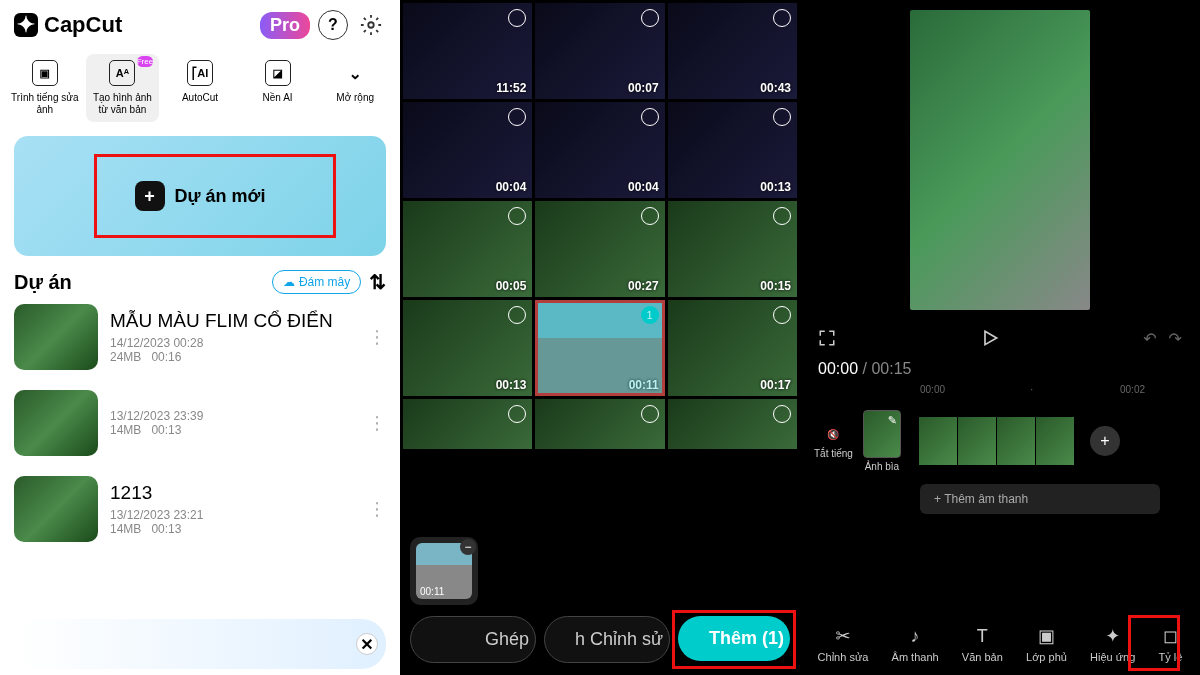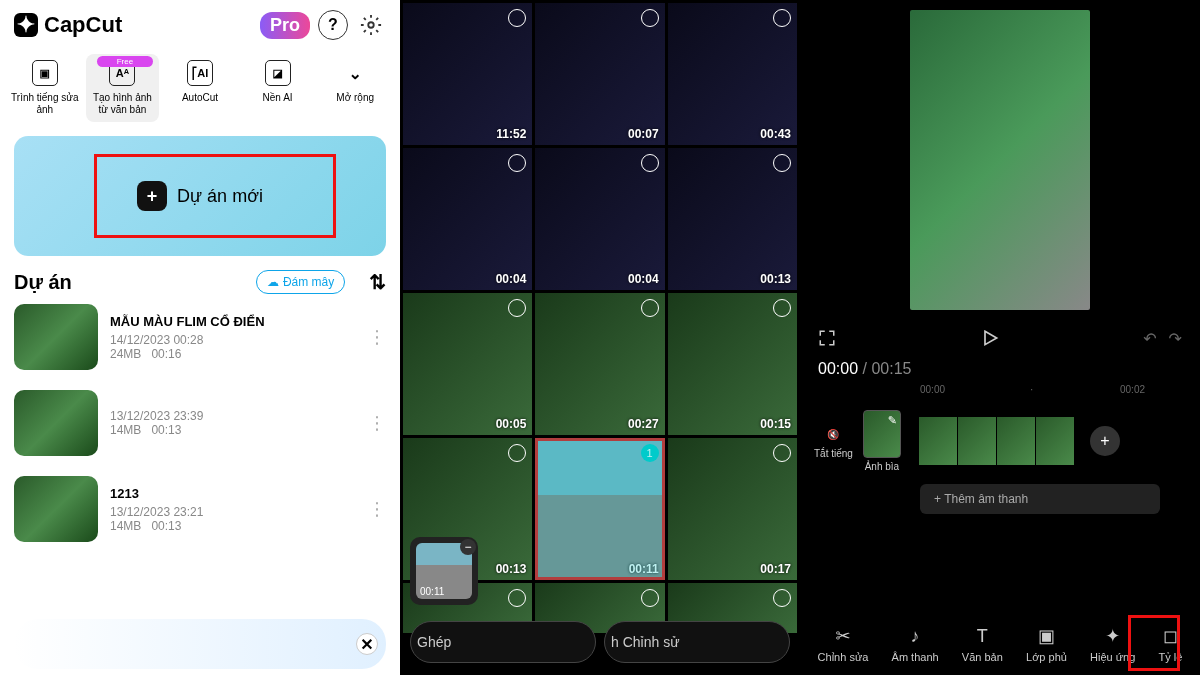--- a/index.html
+++ b/index.html
@@ -12,55 +12,55 @@
 .hdr{display:flex;align-items:center;padding:10px 14px;gap:8px}
 .logo{display:flex;align-items:center;gap:6px;font-weight:700;font-size:22px}
 .logo-icon{width:24px;height:24px;background:#000;border-radius:6px;display:flex;align-items:center;justify-content:center;color:#fff}
 .spacer{flex:1}
 .pro{background:linear-gradient(90deg,#8b5cf6,#ec4899);color:#fff;font-weight:700;font-size:18px;padding:3px 10px;border-radius:12px}
 .ico-btn{width:30px;height:30px;border:1.5px solid #333;border-radius:50%;display:flex;align-items:center;justify-content:center;font-weight:700}
 .gear{width:30px;height:30px;display:flex;align-items:center;justify-content:center}
 .tools{display:flex;padding:0 8px;gap:4px;margin-top:4px}
 .tool{flex:1;display:flex;flex-direction:column;align-items:center;gap:6px;padding:6px 2px;border-radius:8px;position:relative}
 .tool.hl{background:#f0f0f0}
-.free{position:absolute;top:2px;right:6px;background:#d946ef;color:#fff;font-size:8px;padding:1px 20px;border-radius:6px}
+.free{position:absolute;top:2px;right:6px;background:#d946ef;color:#fff;font-size:8px;padding:1px 0;border-radius:6px}
 .tool-ic{width:26px;height:26px;border:1.5px solid #222;border-radius:5px;display:flex;align-items:center;justify-content:center;font-size:11px;font-weight:700}
 .tool-lbl{font-size:10px;text-align:center;line-height:1.2}
 .bigbtn{margin:14px;height:120px;background:linear-gradient(135deg,#a8e0f5,#7dd3e8);border-radius:14px;display:flex;align-items:center;justify-content:center;gap:10px;position:relative}
 .bigbtn .plus{width:30px;height:30px;background:#111;border-radius:8px;color:#fff;display:flex;align-items:center;justify-content:center;font-size:18px;font-weight:700}
-.bigbtn .txt{font-size:18px;font-weight:400}
+.bigbtn .txt{font-size:18px;font-weight:700}
 .redbox{position:absolute;border:3px solid #e11;pointer-events:none}
-.sect{display:flex;align-items:center;padding:0 14px;margin-top:6px;gap:24px}
+.sect{display:flex;align-items:center;padding:0 14px;margin-top:6px;gap:8px}
 .sect h2{font-size:20px;font-weight:700}
 .cloud{margin-left:auto;border:1.5px solid #0ea5e9;color:#0ea5e9;padding:4px 10px;border-radius:14px;font-size:12px;display:flex;gap:4px;align-items:center}
 .sort{font-size:20px;font-weight:700}
 .proj{display:flex;gap:12px;padding:10px 14px;align-items:center}
 .thumb{width:84px;height:66px;border-radius:10px;background:linear-gradient(135deg,#2a5a2a,#4a8a4a,#1a4a1a);flex-shrink:0}
 .pinfo{flex:1}
-.ptitle{font-weight:700;font-size:13px;margin-bottom:4px}
+.ptitle{font-weight:400;font-size:19px;margin-bottom:4px}
 .pmeta{font-size:12px;color:#888}
 .dots{color:#aaa;font-size:18px}
 .btm{position:absolute;bottom:6px;left:14px;right:14px;height:50px;background:linear-gradient(90deg,#fff,#e0f0ff);border-radius:24px;display:flex;align-items:center;justify-content:flex-end;padding:0 8px}
 .close{width:22px;height:22px;border-radius:50%;background:#fff;border:1px solid #ccc;display:flex;align-items:center;justify-content:center;font-weight:700}
 
 .grid{display:grid;grid-template-columns:repeat(3,1fr);gap:3px;padding:3px}
-.cell{position:relative;height:142px;background:linear-gradient(135deg,#1a3a1a,#3a6a3a)}
+.cell{position:relative;height:96px;background:linear-gradient(135deg,#1a3a1a,#3a6a3a)}
 .cell.night{background:linear-gradient(135deg,#0a0a1a,#1a1a3a)}
 .cell.road{background:linear-gradient(180deg,#7ab5c5 40%,#888 40%)}
 .cell.sel{outline:3px solid #e11;outline-offset:-3px}
 .cell.sel::after{content:"";position:absolute;inset:0;background:rgba(0,200,200,.25)}
 .dur{position:absolute;bottom:4px;right:6px;color:#fff;font-size:12px;font-weight:600;text-shadow:0 0 3px #000}
 .circ{position:absolute;top:6px;right:6px;width:18px;height:18px;border:1.5px solid #fff;border-radius:50%}
 .num{background:#0cc;border:none;color:#fff;font-size:11px;display:flex;align-items:center;justify-content:center}
 .seltray{position:absolute;bottom:70px;left:10px;background:#222;border-radius:10px;padding:6px;display:flex;gap:6px}
 .mini{width:56px;height:56px;border-radius:6px;background:linear-gradient(180deg,#7ab5c5 40%,#888 40%);position:relative}
 .minus{position:absolute;top:-4px;right:-4px;width:16px;height:16px;background:#333;border-radius:50%;color:#fff;font-size:12px;display:flex;align-items:center;justify-content:center}
 .midur{position:absolute;bottom:2px;left:4px;color:#fff;font-size:10px}
 .actbar{position:absolute;bottom:12px;left:0;right:0;display:flex;gap:8px;padding:0 10px}
-.pill{flex:1;padding:12px 6px;border-radius:24px;border:1px solid #444;color:#ccc;text-align:left;font-size:14px;background:#111}
+.pill{flex:1;padding:12px 6px;border-radius:24px;border:1px solid #444;color:#ccc;text-align:right;font-size:18px;background:#111}
 .pill.pri{background:#0cc;color:#fff;border:none;font-weight:600}
 
 .preview{height:320px;display:flex;align-items:center;justify-content:center}
 .pimg{width:180px;height:300px;background:linear-gradient(135deg,#2a6a3a,#4a9a5a,#888);border-radius:2px}
 .ctrl{display:flex;align-items:center;justify-content:space-between;padding:8px 18px;color:#ccc}
 .time{color:#888;font-size:16px;padding:4px 18px}
 .time .cur{color:#fff}
 .ruler{height:20px;position:relative;color:#666;font-size:10px}
 .ruler span{position:absolute;top:2px}
 .trk{display:flex;align-items:center;gap:10px;padding:8px 0 8px 14px}
@@ -223,20 +223,24 @@
     </div>
  <div class="seltray">
   <div class="mini">
    <span class="minus">−</span>
    <span class="midur">00:11</span>
   </div>
  </div>
  <div class="actbar">
   <div class="pill">Ghép</div>
   <div class="pill">h   Chỉnh sử</div>
+  <div style="position:relative;flex:1">
+   <div class="pill pri">Thêm (1)</div>
+   <div class="redbox" style="top:-6px;left:-6px;right:-6px;bottom:-6px"></div>
+  </div>
  </div>
 </div>
 
 <div class="panel p3">
  <div class="preview">
   <div class="pimg"></div>
  </div>
  <div class="ctrl">
   <span>
         <svg width="18" height="18" viewBox="0 0 24 24" fill="none" stroke="#ccc" stroke-width="2">

